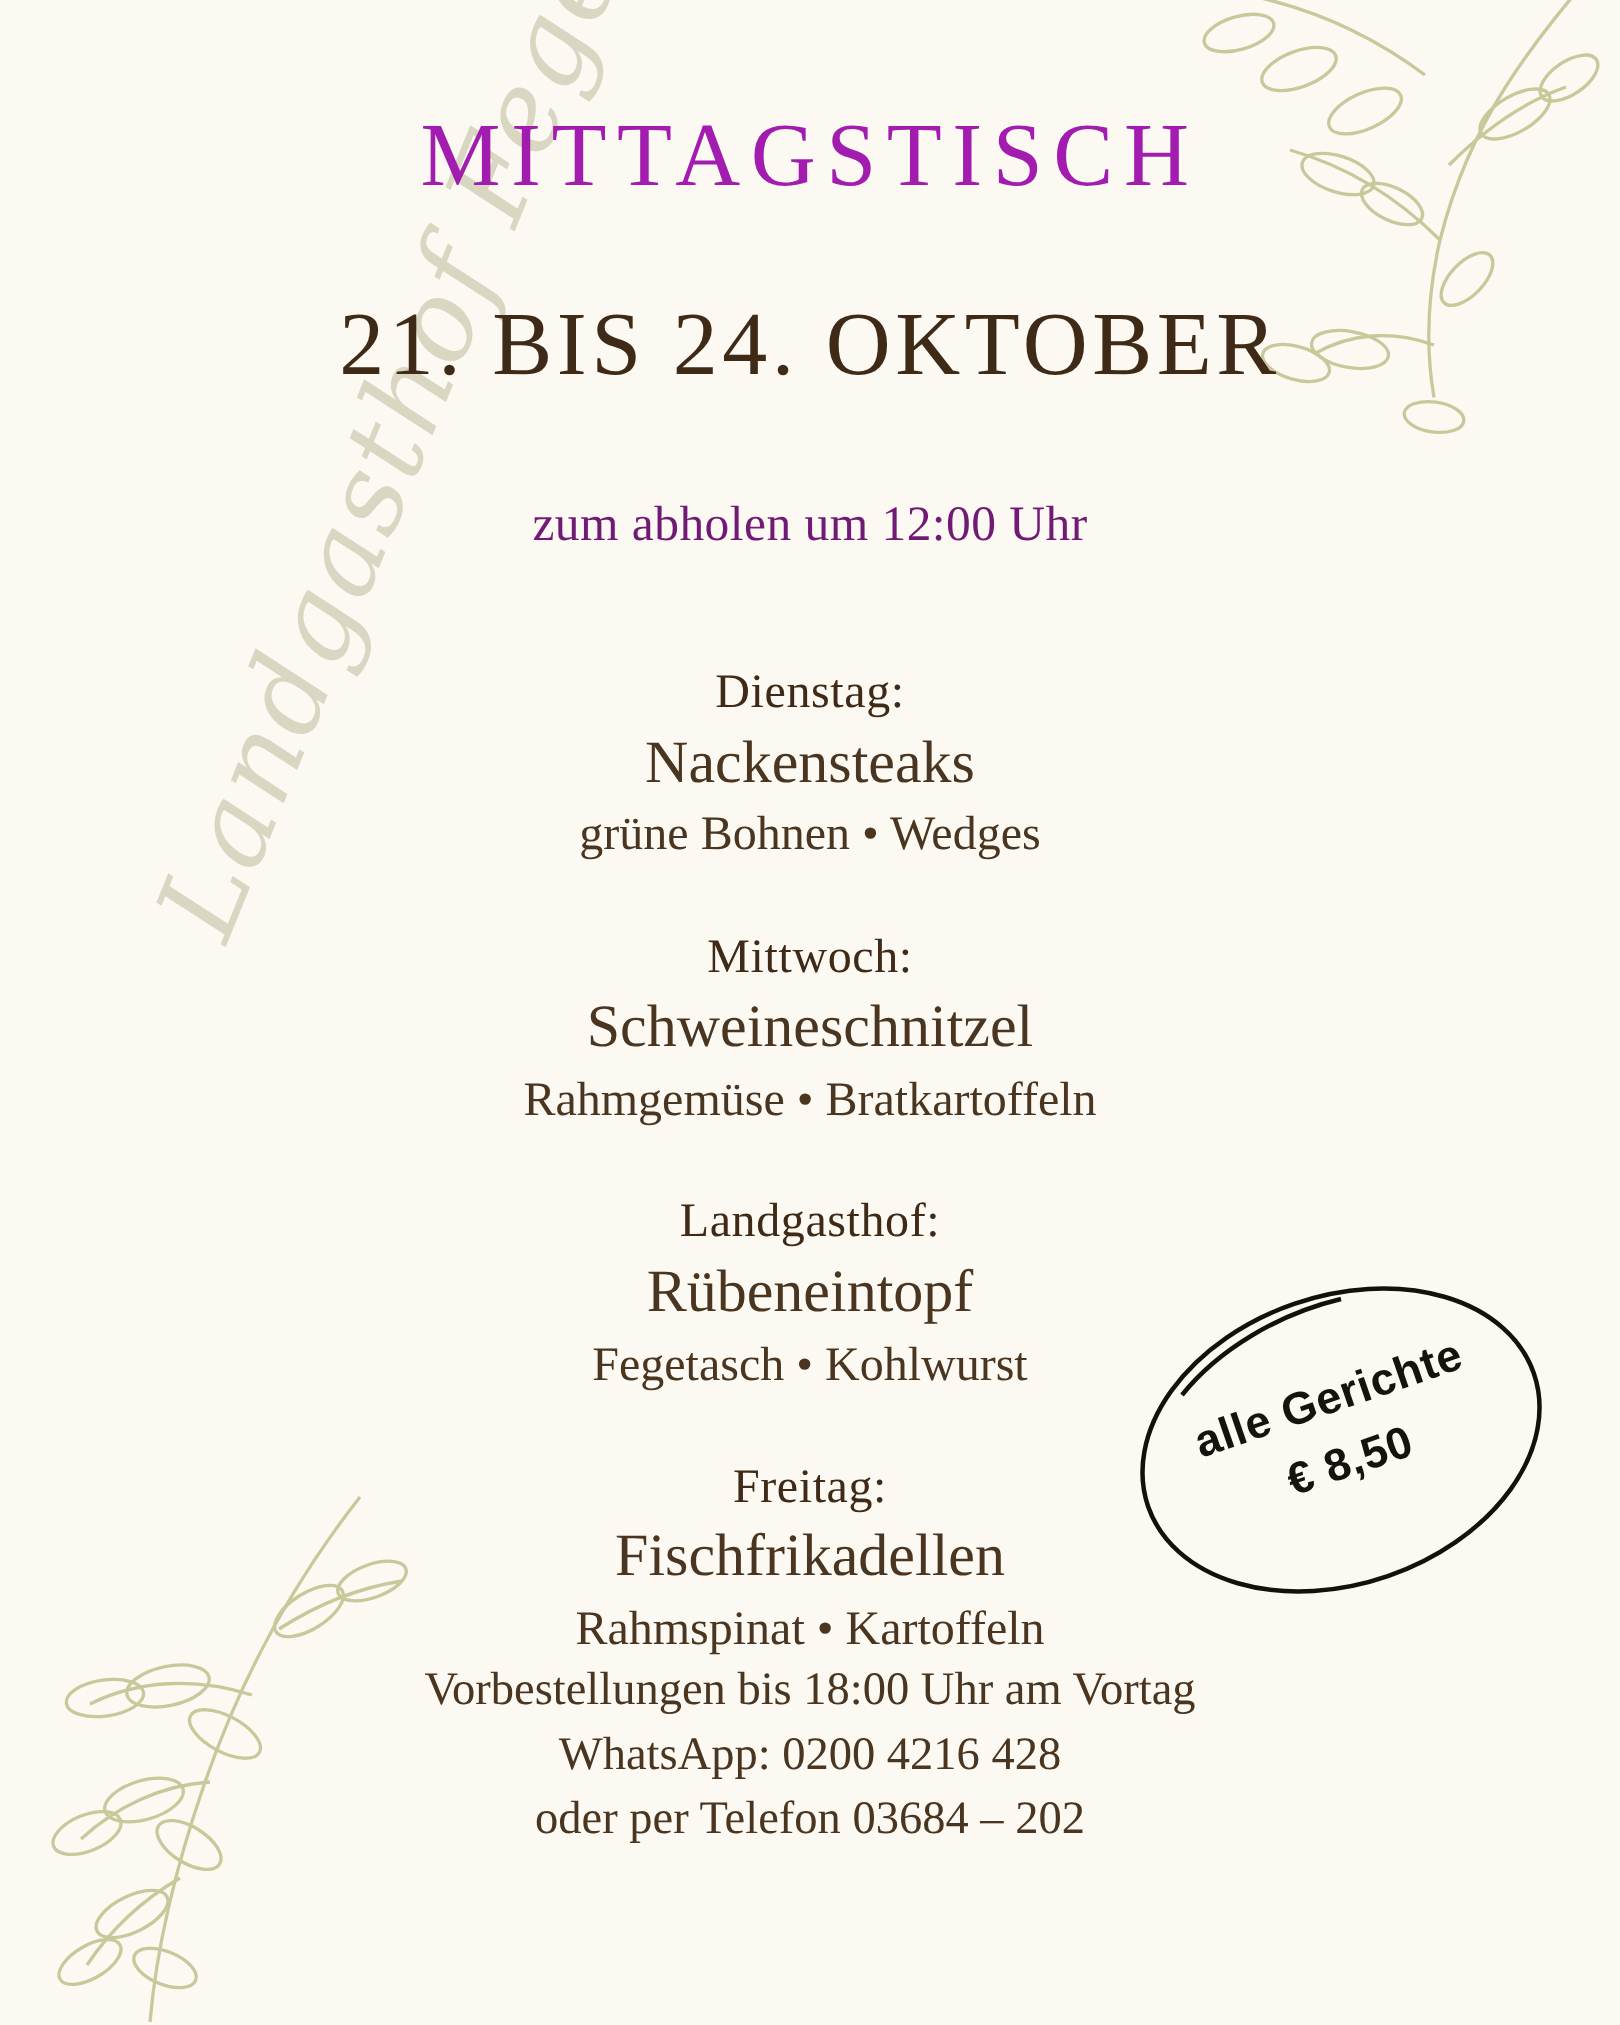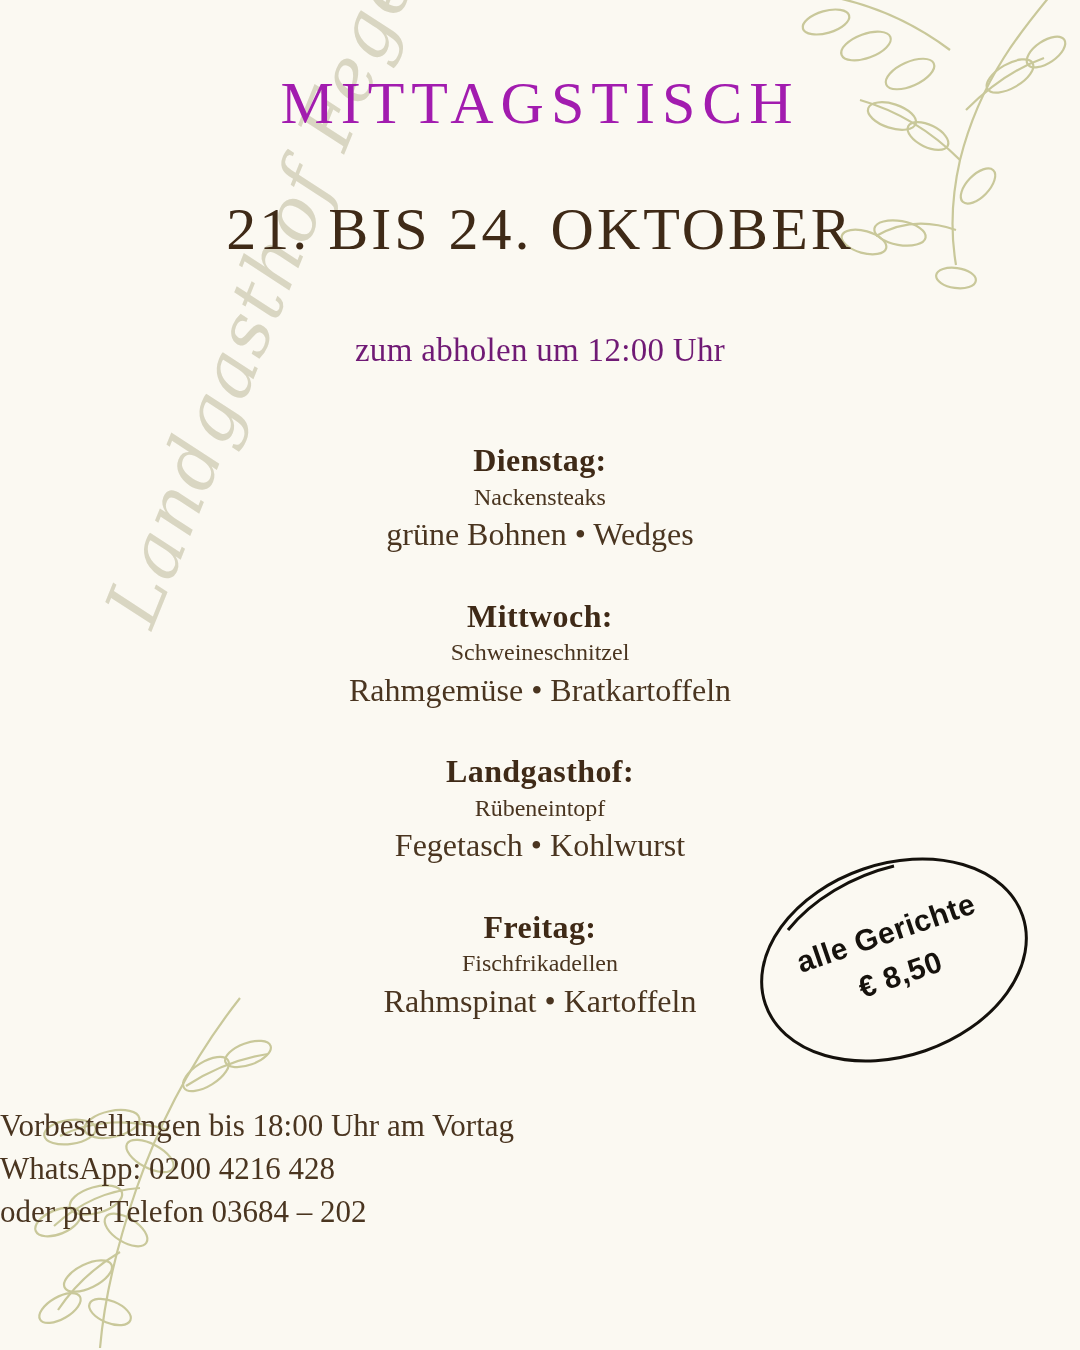--- a/index.html
+++ b/index.html
@@ -97,42 +97,43 @@
     top: 440px;
     left: 0;
     right: 0;
     text-align: center;
   }
   .day-block {
     margin-bottom: 40px;
   }
   .day-name {
     font-size: 32px;
-    font-weight: bold;
+    font-weight: normal;
     color: #3f2a17;
     letter-spacing: .4px;
     line-height: 1.3;
   }
   .day-main {
-    font-size: 24px;
+    font-size: 40px;
     color: #4a3520;
     line-height: 1.32;
   }
   .day-sides {
     font-size: 32px;
     color: #4a3520;
     line-height: 1.32;
   }
 
   
   .footer {
     position: absolute;
     left: 0;
     right: 0;
     top: 1105px;
+    text-align: center;
   }
   .footer-line {
     font-size: 31px;
     color: #4a3520;
     line-height: 1.38;
   }
 
   
   .stamp {
     position: absolute;

